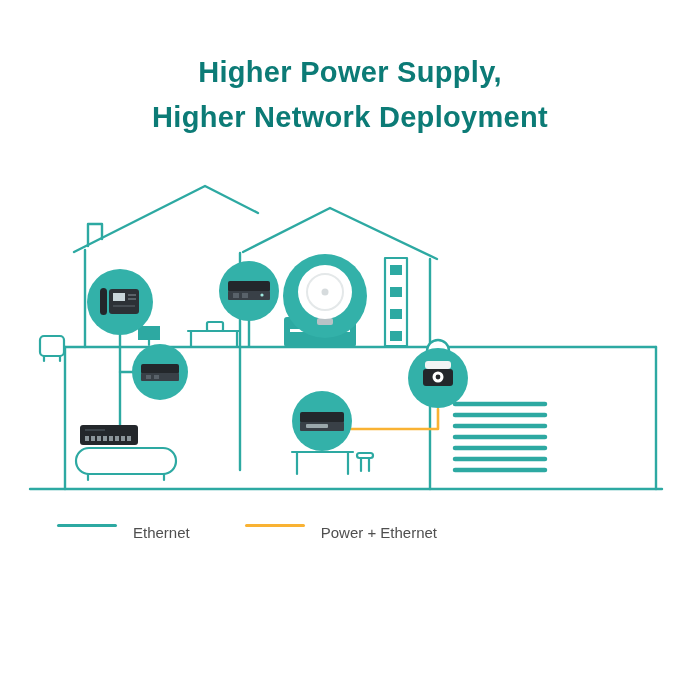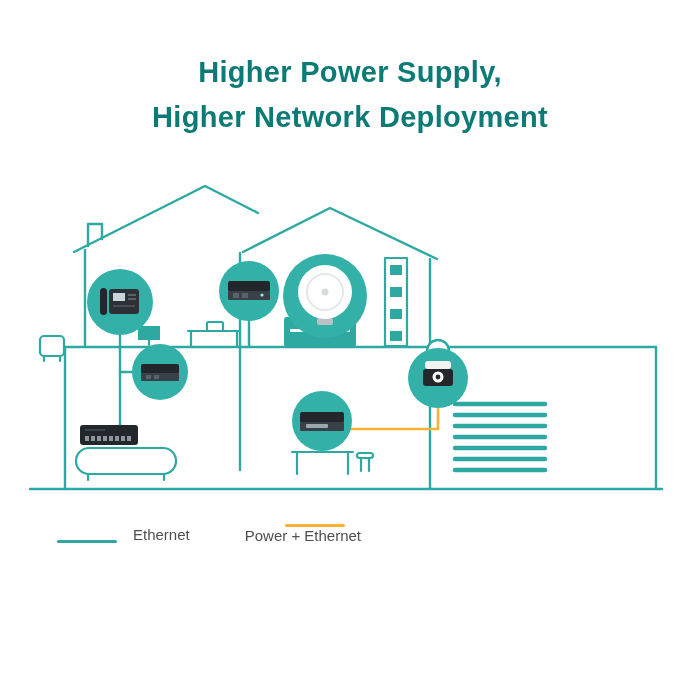--- a/index.html
+++ b/index.html
@@ -30,23 +30,23 @@
   }
   .legend {
     position: absolute;
     top: 524px;
     left: 57px;
     display: flex;
     align-items: center;
   }
   .legend-item {
     display: flex;
-    align-items: flex-end;
-  }
-  .legend-item + .legend-item { margin-left: 55px; flex-direction: column; }
+    align-items: flex-start;
+  }
+  .legend-item + .legend-item { margin-left: 55px; }
   .swatch {
     display: inline-block;
     width: 60px;
     height: 3px;
     border-radius: 2px;
     margin-right: 16px;
   }
   .swatch-teal { background: #2da9a2; }
   .swatch-yellow { background: #f9b233; }
   .legend-label {

